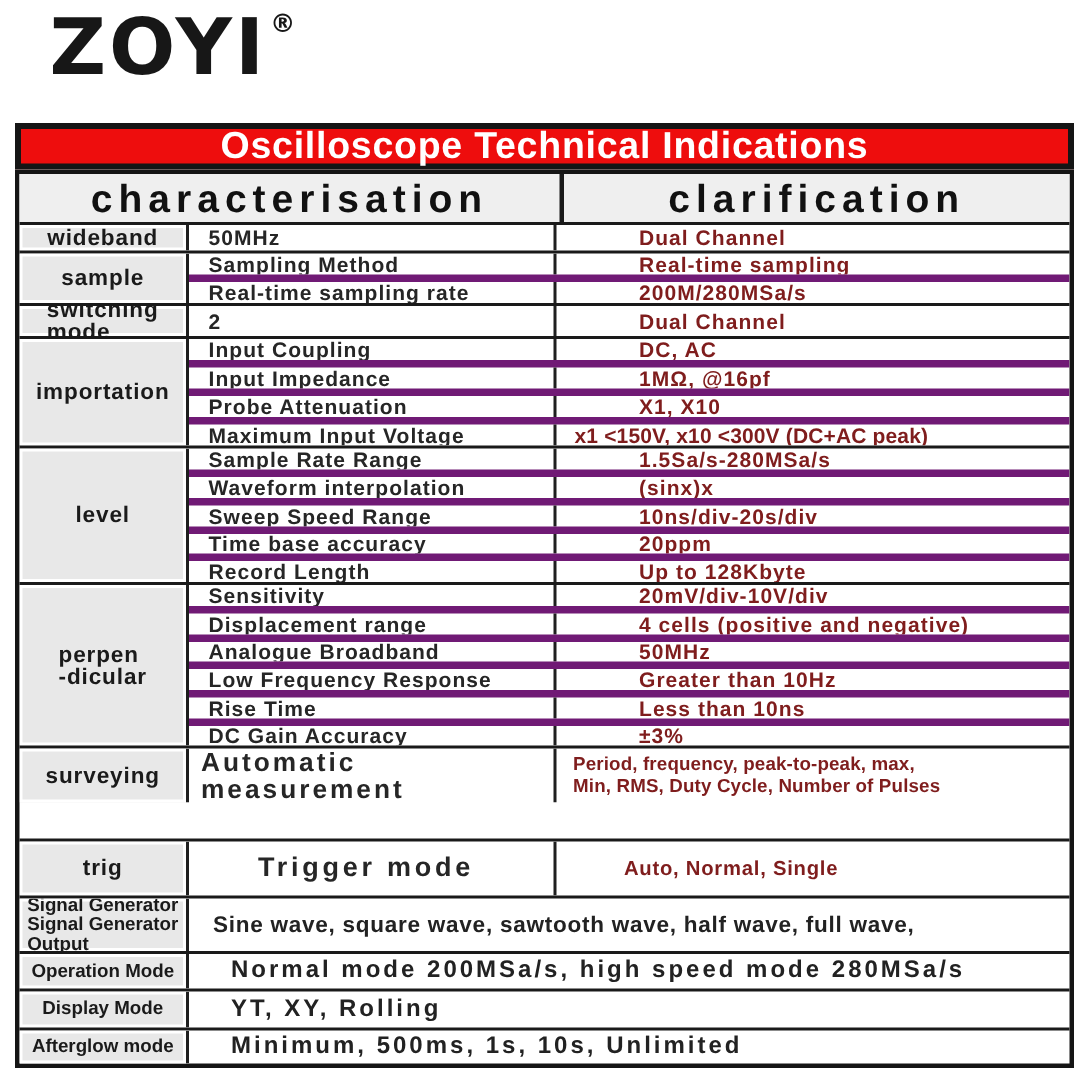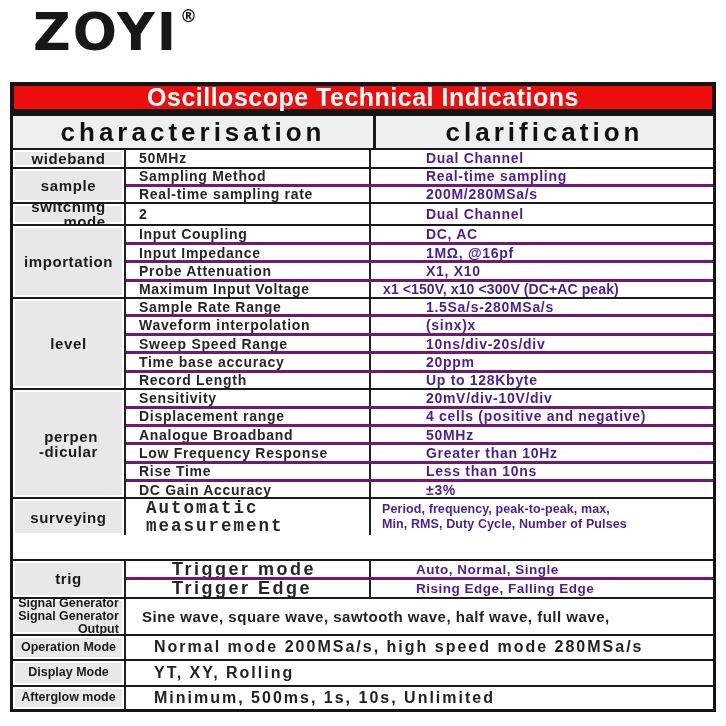--- a/index.html
+++ b/index.html
@@ -32,41 +32,41 @@
   .thead{flex:0 0 32px;display:flex;background:#efefef;border-bottom:2px solid #1a1a1a;}
   .th{display:flex;align-items:center;justify-content:center;font-weight:bold;font-size:26px;letter-spacing:4px;white-space:nowrap;color:#111;}
   .th1{flex:0 0 360px;border-right:3px solid #1a1a1a;}
   .th2{flex:1;}
   .tbody{flex:1;display:flex;flex-direction:column;min-height:0;}
   .section{display:flex;border-top:2px solid #1a1a1a;min-height:0;overflow:hidden;}
   .section:first-child{border-top:none;}
   .cat{
     flex:0 0 113px;box-sizing:border-box;border-right:2px solid #1f1f1f;
     background:var(--category-gray,#e8e8e8);box-shadow:inset 0 0 0 2px #fff;
-    display:flex;align-items:center;justify-content:center;text-align:right;
+    display:flex;align-items:center;justify-content:center;text-align:left;
     font-weight:bold;font-size:15px;letter-spacing:.6px;line-height:1.0;
     white-space:pre-line;overflow:hidden;color:#1a1a1a;
   }
   .cat-small{font-size:12.5px;letter-spacing:0;line-height:1.05;}
   .rows{flex:1;display:flex;flex-direction:column;min-width:0;min-height:0;}
-  .row{flex:1;display:flex;border-top:3px solid #701a75;min-height:0;}
+  .row{flex:1;display:flex;border-top:5px solid #701a75;min-height:0;}
   .row:first-child{border-top:none;}
   .label{
     flex:0 0 245px;box-sizing:border-box;border-right:2px solid #1f1f1f;
     display:flex;align-items:center;padding-left:13px;
     font-weight:bold;font-size:14px;letter-spacing:.7px;white-space:pre-line;
     overflow:hidden;color:#262626;
   }
   .value{
     flex:1;display:flex;align-items:center;box-sizing:border-box;padding-left:55px;
     font-weight:bold;font-size:14px;letter-spacing:.7px;white-space:pre-line;
-    min-width:0;overflow:hidden;color:#4c1d95;
+    min-width:0;overflow:hidden;color:#7f1d1d;
   }
   .value.tight{padding-left:12px;letter-spacing:.1px;}
-  .label-xl{font-size:17.5px;letter-spacing:2px;line-height:1.05;padding-left:20px;font-family:Liberation Mono, monospace;}
+  .label-xl{font-size:17.5px;letter-spacing:2px;line-height:1.05;padding-left:8px;}
   .label-lg{font-size:18px;letter-spacing:2.5px;padding-left:46px;}
   .value-md{font-size:13.5px;padding-left:45px;letter-spacing:.5px;}
   .value-multi{font-size:12.5px;padding-left:11px;letter-spacing:.1px;line-height:1.2;}
   .vfull{
     flex:1;display:flex;align-items:center;box-sizing:border-box;padding-left:28px;
     font-weight:bold;font-size:16px;letter-spacing:2px;white-space:pre-line;
     min-width:0;overflow:hidden;color:#222;
   }
   .vfull-tight{padding-left:16px;font-size:15px;letter-spacing:.5px;}
 </style>
@@ -208,24 +208,20 @@
             </div>
           </div>
         </div>
         <div class="section" style="flex: 40 1 0px; margin-top: 24px;">
           <div class="cat">trig</div>
           <div class="rows">
             <div class="row">
               <div class="label label-lg">Trigger mode</div>
               <div class="value value-md">Auto, Normal, Single</div>
             </div>
-            <div class="row">
-              <div class="label label-lg">Trigger Edge</div>
-              <div class="value value-md">Rising Edge, Falling Edge</div>
-            </div>
           </div>
         </div>
         <div class="section" style="flex: 40 1 0px;">
           <div class="cat cat-small">Signal Generator
 Signal Generator
 Output</div>
           <div class="rows">
             <div class="row">
               <div class="vfull vfull-tight">Sine wave, square wave, sawtooth wave, half wave, full wave,</div>
             </div>

